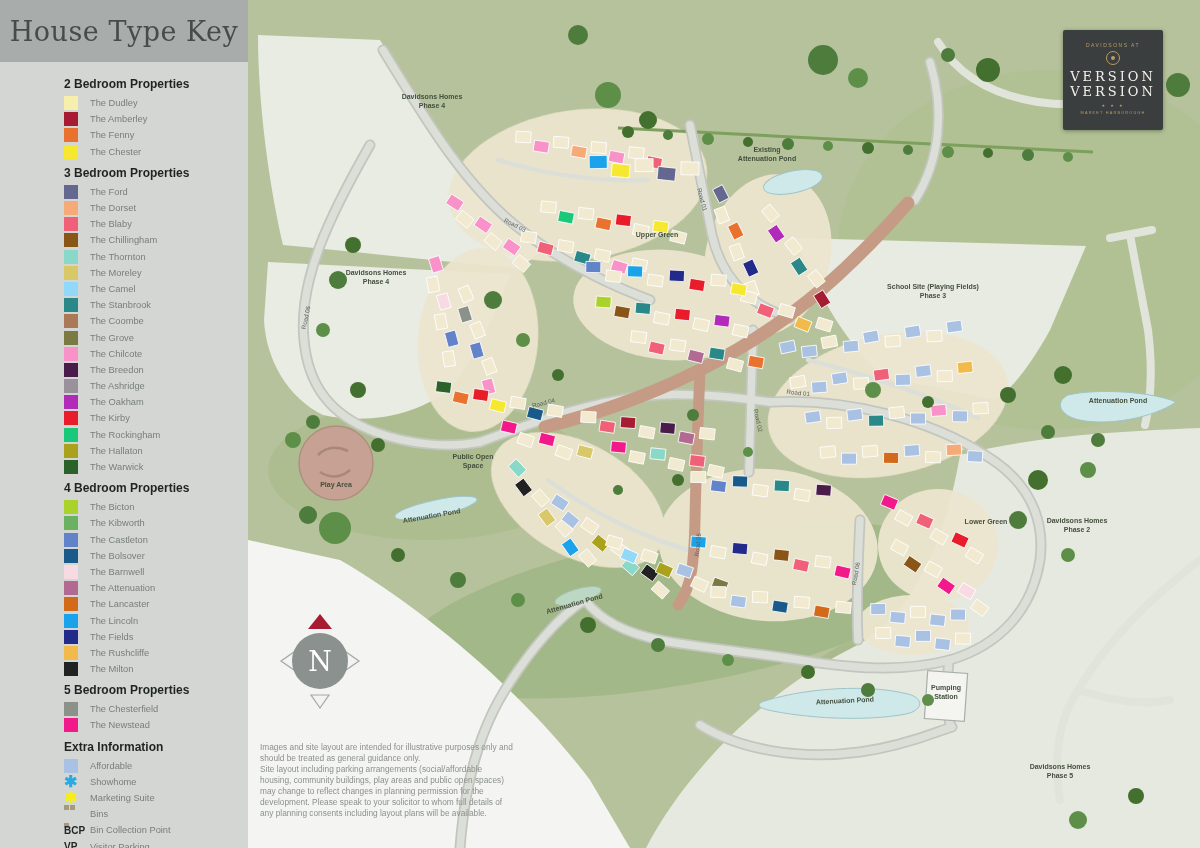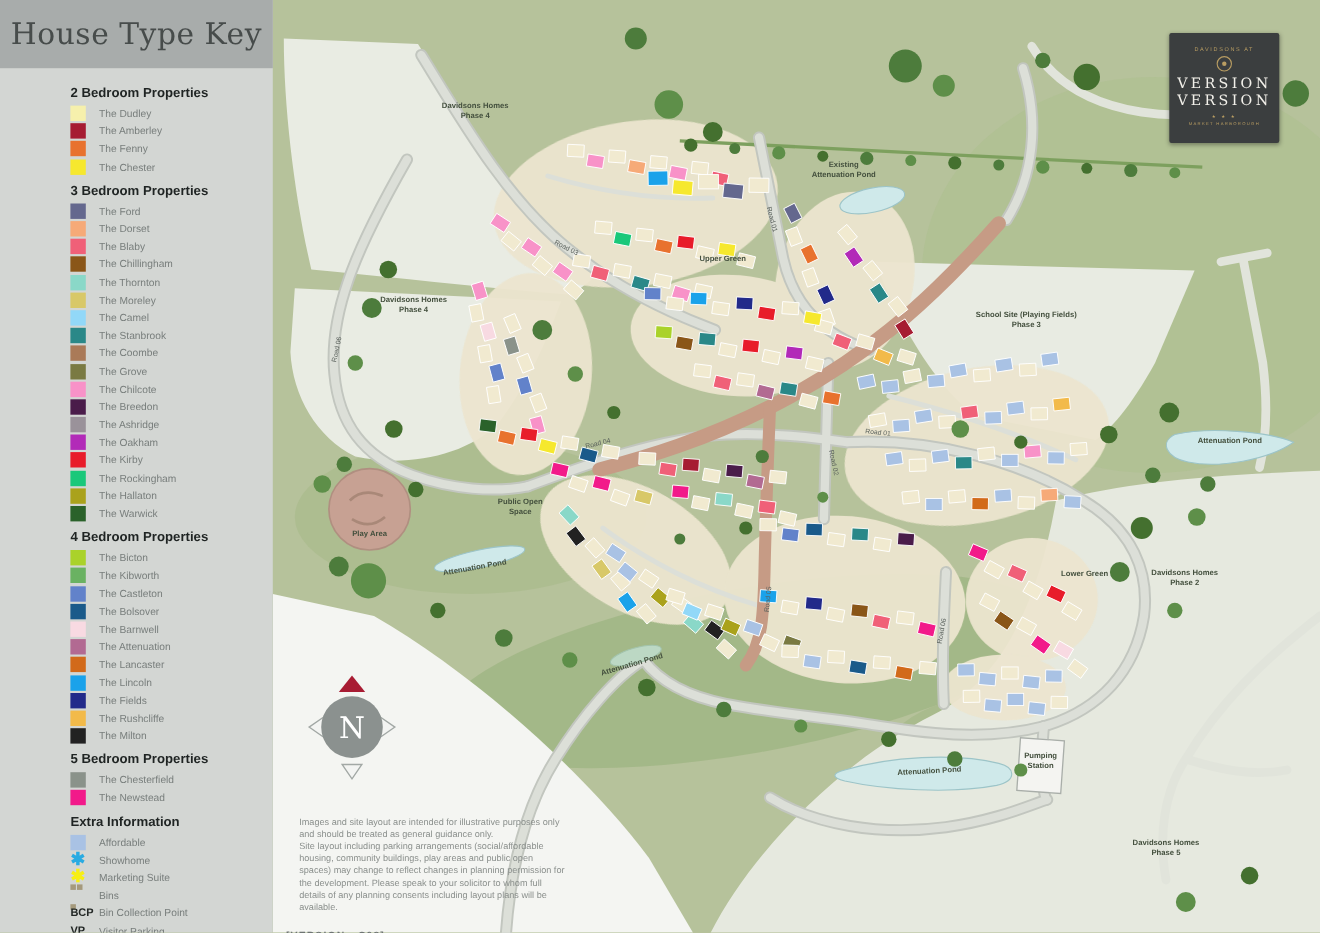--- a/index.html
+++ b/index.html
@@ -35,21 +35,21 @@
   .logo-name{font-family:"DejaVu Serif",serif;font-size:13px;letter-spacing:3px;color:#f2f0ea;line-height:15px;}
   .logo-stars{font-size:4px;color:#b99d62;letter-spacing:2px;margin-top:4px;}
   .logo-loc{font-size:3.8px;letter-spacing:1.2px;color:#b99d62;margin-top:3px;}
 
   
   .compass{position:absolute;left:24px;top:608px;width:96px;height:106px;}
   .compass text{font-family:"DejaVu Serif",serif;font-size:27px;fill:#ffffff;text-anchor:middle;}
 
   
   .disclaimer{position:absolute;left:12px;top:742px;width:255px;color:#8b908d;font-size:8.3px;line-height:1.32;}
-  .disclaimer p{margin:0 0 0 12px;}
+  .disclaimer p{margin:0 0 0 0;}
   .version{position:absolute;left:12px;top:818px;font-size:9.5px;font-weight:700;letter-spacing:1px;color:#6e7472;margin-top:28px;}
 </style>
 </head>
 <body>
 
 <div class="app">
 
   <aside class="sidebar">
     <header class="panel-header">
       <h1>House Type Key</h1>

